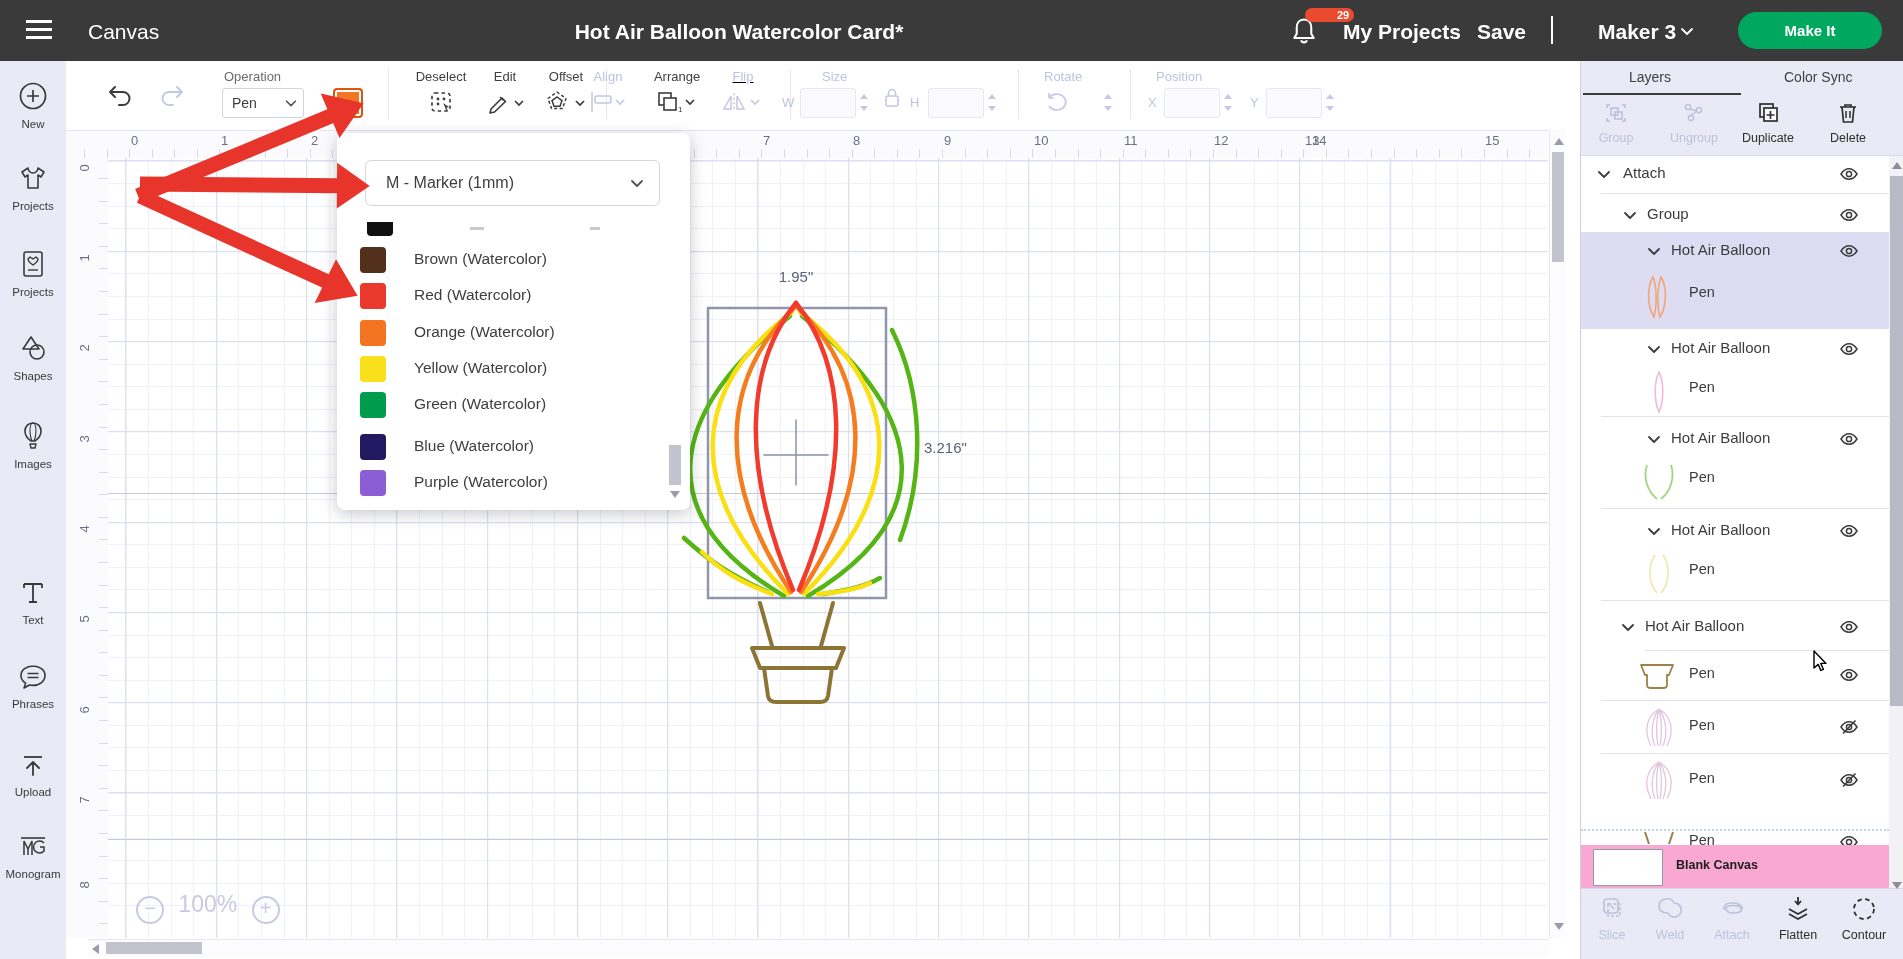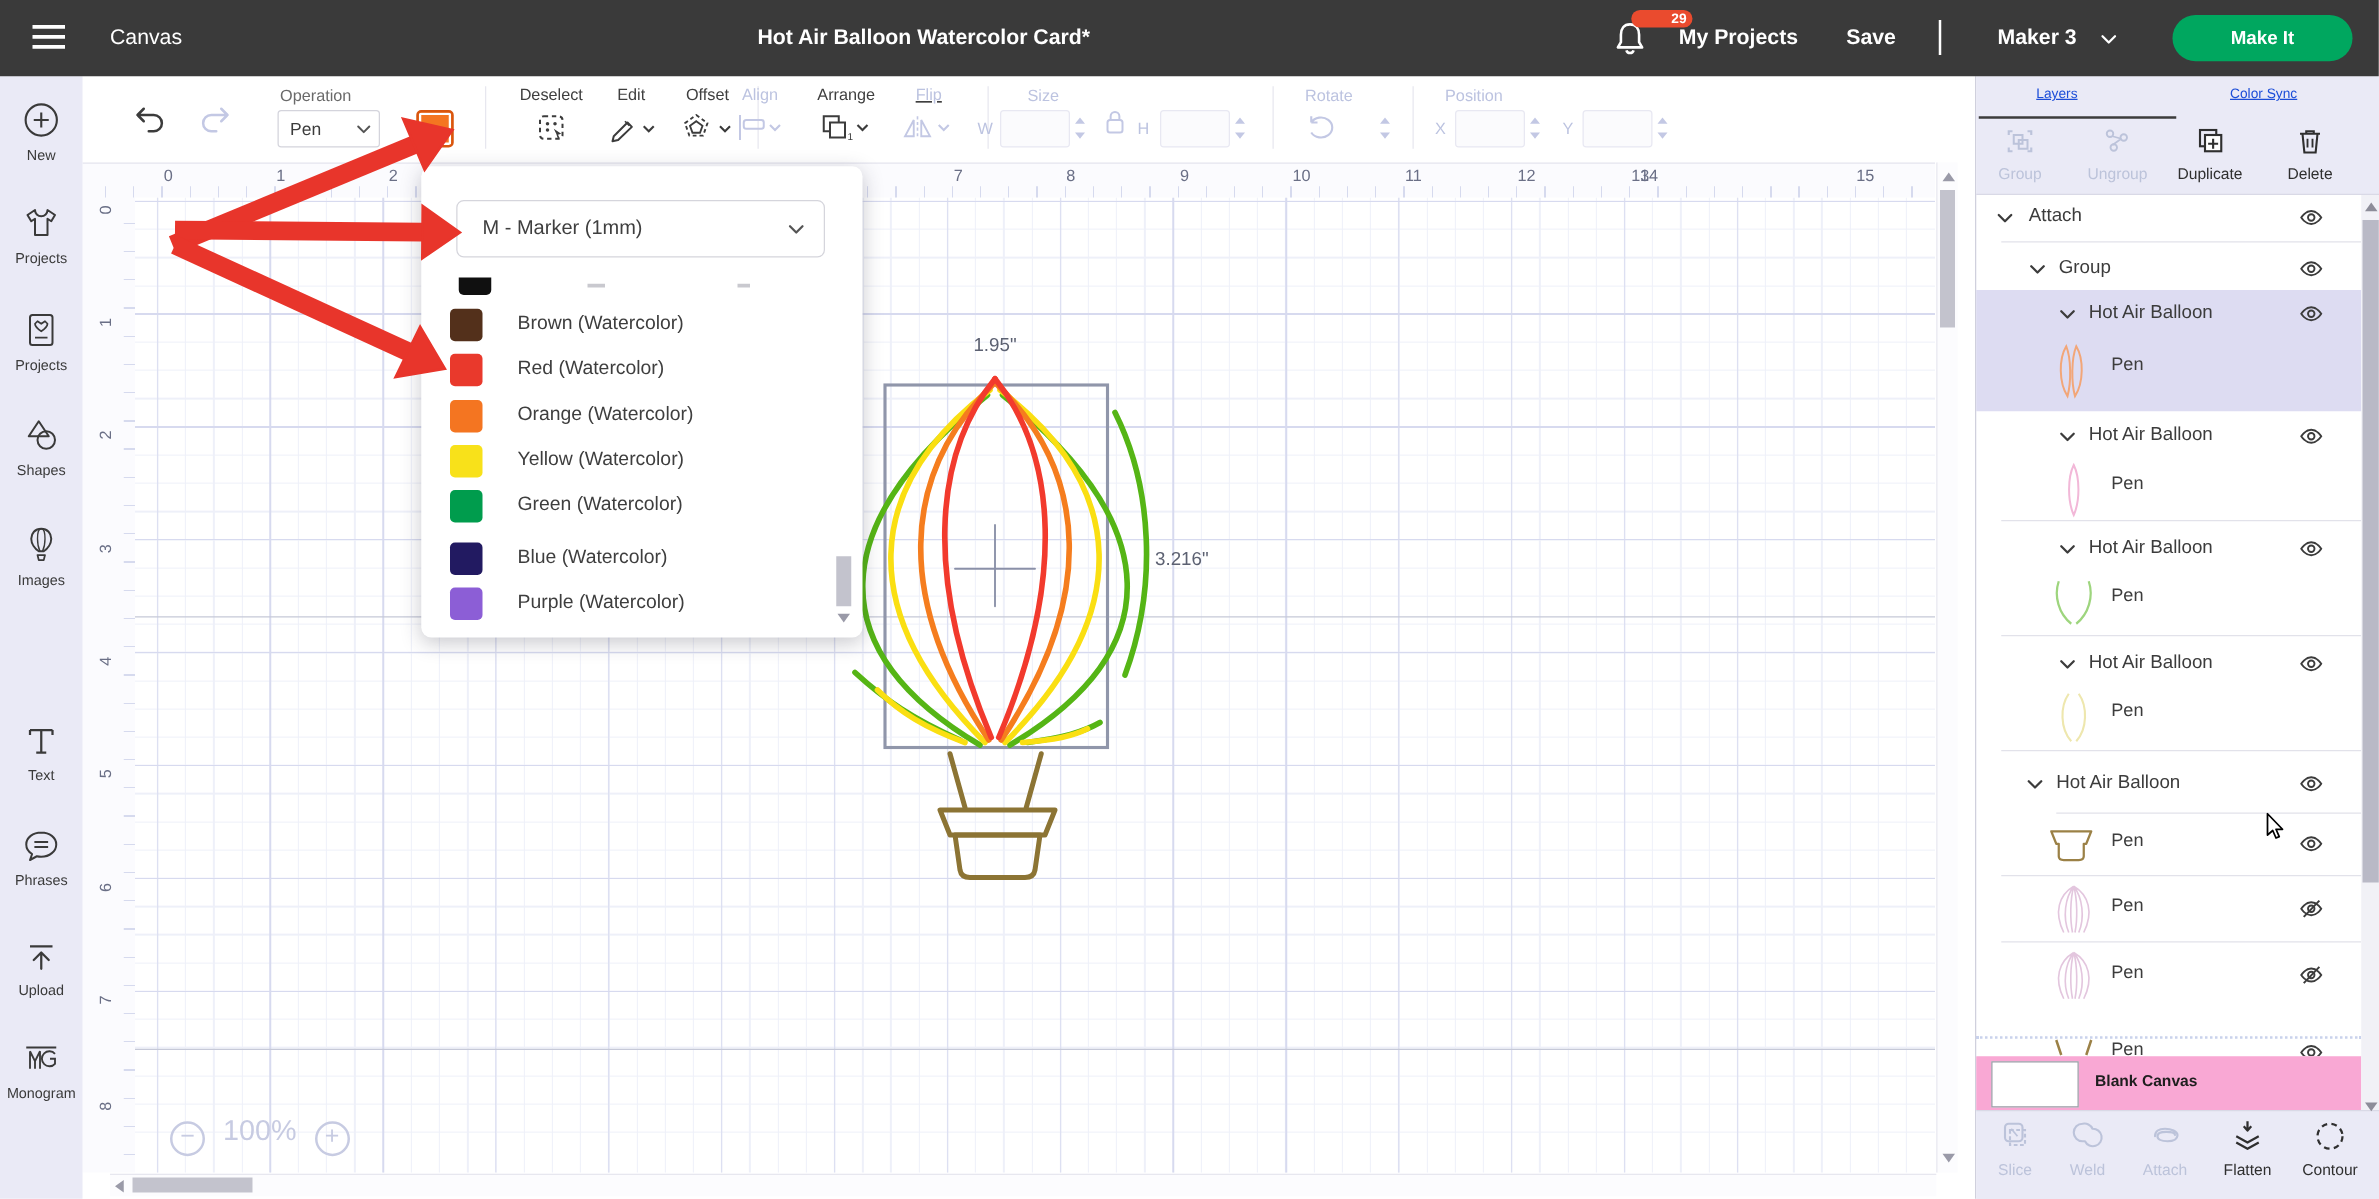--- a/index.html
+++ b/index.html
@@ -1,20 +1,20 @@
 <!DOCTYPE html>
 <html><head>
 <meta charset="utf-8">
 <style>
   html,body{margin:0;padding:0;width:1903px;height:959px;overflow:hidden;
     font-family:"Liberation Sans","DejaVu Sans",sans-serif;background:#fff;}
   .abs{position:absolute;}
   
   #topbar{left:0;top:0;width:1903px;height:61px;background:#3a3a3a;z-index:90;color:#fff;}
-  .tb-label{color:#fff;font-size:17px;}
+  .tb-label{color:#fff;font-size:21px;}
   #makeit{background:#00a75f;color:#fff;border-radius:19px;text-align:center;line-height:37px;font-size:15px;font-weight:bold;}
   #badge{background:#ea4b2e;color:#fff;border-radius:9px;font-size:11px;font-weight:bold;padding:1px 5px;}
   
   #rail{left:0;top:61px;width:66px;height:898px;background:#eaeaf6;z-index:40;}
   .rail-item{left:0;width:66px;text-align:center;color:#3a3a3a;}
   .rail-item .lbl{font-size:11.5px;display:block;margin-top:3px;}
   .rail-item svg{margin:0 auto;}
   
   #toolbar{left:66px;top:61px;width:1482px;height:69px;background:#fff;border-bottom:1px solid #e4e4ee;z-index:30;}
   .t-lab{font-size:13px;color:#3f3f3f;}
@@ -52,21 +52,21 @@
   #pen-dd{left:337px;top:133px;width:353px;height:377px;background:#fff;border-radius:8px;
     box-shadow:0 4px 16px rgba(40,40,60,.25);z-index:50;}
   #tipsel{left:28px;top:27px;width:293px;height:44px;border:1px solid #d5d5dc;border-radius:6px;
     font-size:16px;color:#3f3f3f;line-height:44px;background:#fff;}
   .crow{left:16px;width:310px;height:34px;}
   .crow .sw{left:7px;top:4px;width:26px;height:26px;border-radius:4px;position:absolute;}
   .crow .cl{left:61px;top:7px;position:absolute;font-size:15.5px;color:#3e3e3e;}
   
   #rpanel{left:1580px;top:61px;width:323px;height:898px;background:#fff;border-left:1px solid #d0d0dd;z-index:40;}
   #rp-head{left:0;top:0;width:323px;height:94px;background:#eaeaf6;border-bottom:1px solid #d9d9e6;position:absolute;}
-  .rtab{font-size:11px;color:#1d4ed8;top:8px;position:absolute;text-decoration:underline;}
+  .rtab{font-size:14px;color:#404040;top:8px;position:absolute;}
   .rp-act{position:absolute;top:40px;width:70px;text-align:center;}
   .rp-act .lbl{font-size:12.5px;display:block;margin-top:2px;}
   .en{color:#2f2f2f;} .dis2{color:#bcc3da;}
   .l-label{font-size:15px;color:#3c3c3c;}
   .sep{position:absolute;height:1px;background:#e2e2ea;}
   .eye{position:absolute;left:258px;color:#3c3c3c;}
   .chev{color:#3c3c3c;}
   #rp-bottom{left:0;top:827px;width:323px;height:71px;background:#eaeaf6;border-top:1px solid #d9d9e6;position:absolute;}
   .bt-act{position:absolute;top:6px;width:58px;text-align:center;}
   .bt-act .lbl{font-size:12.5px;display:block;margin-top:1px;}

